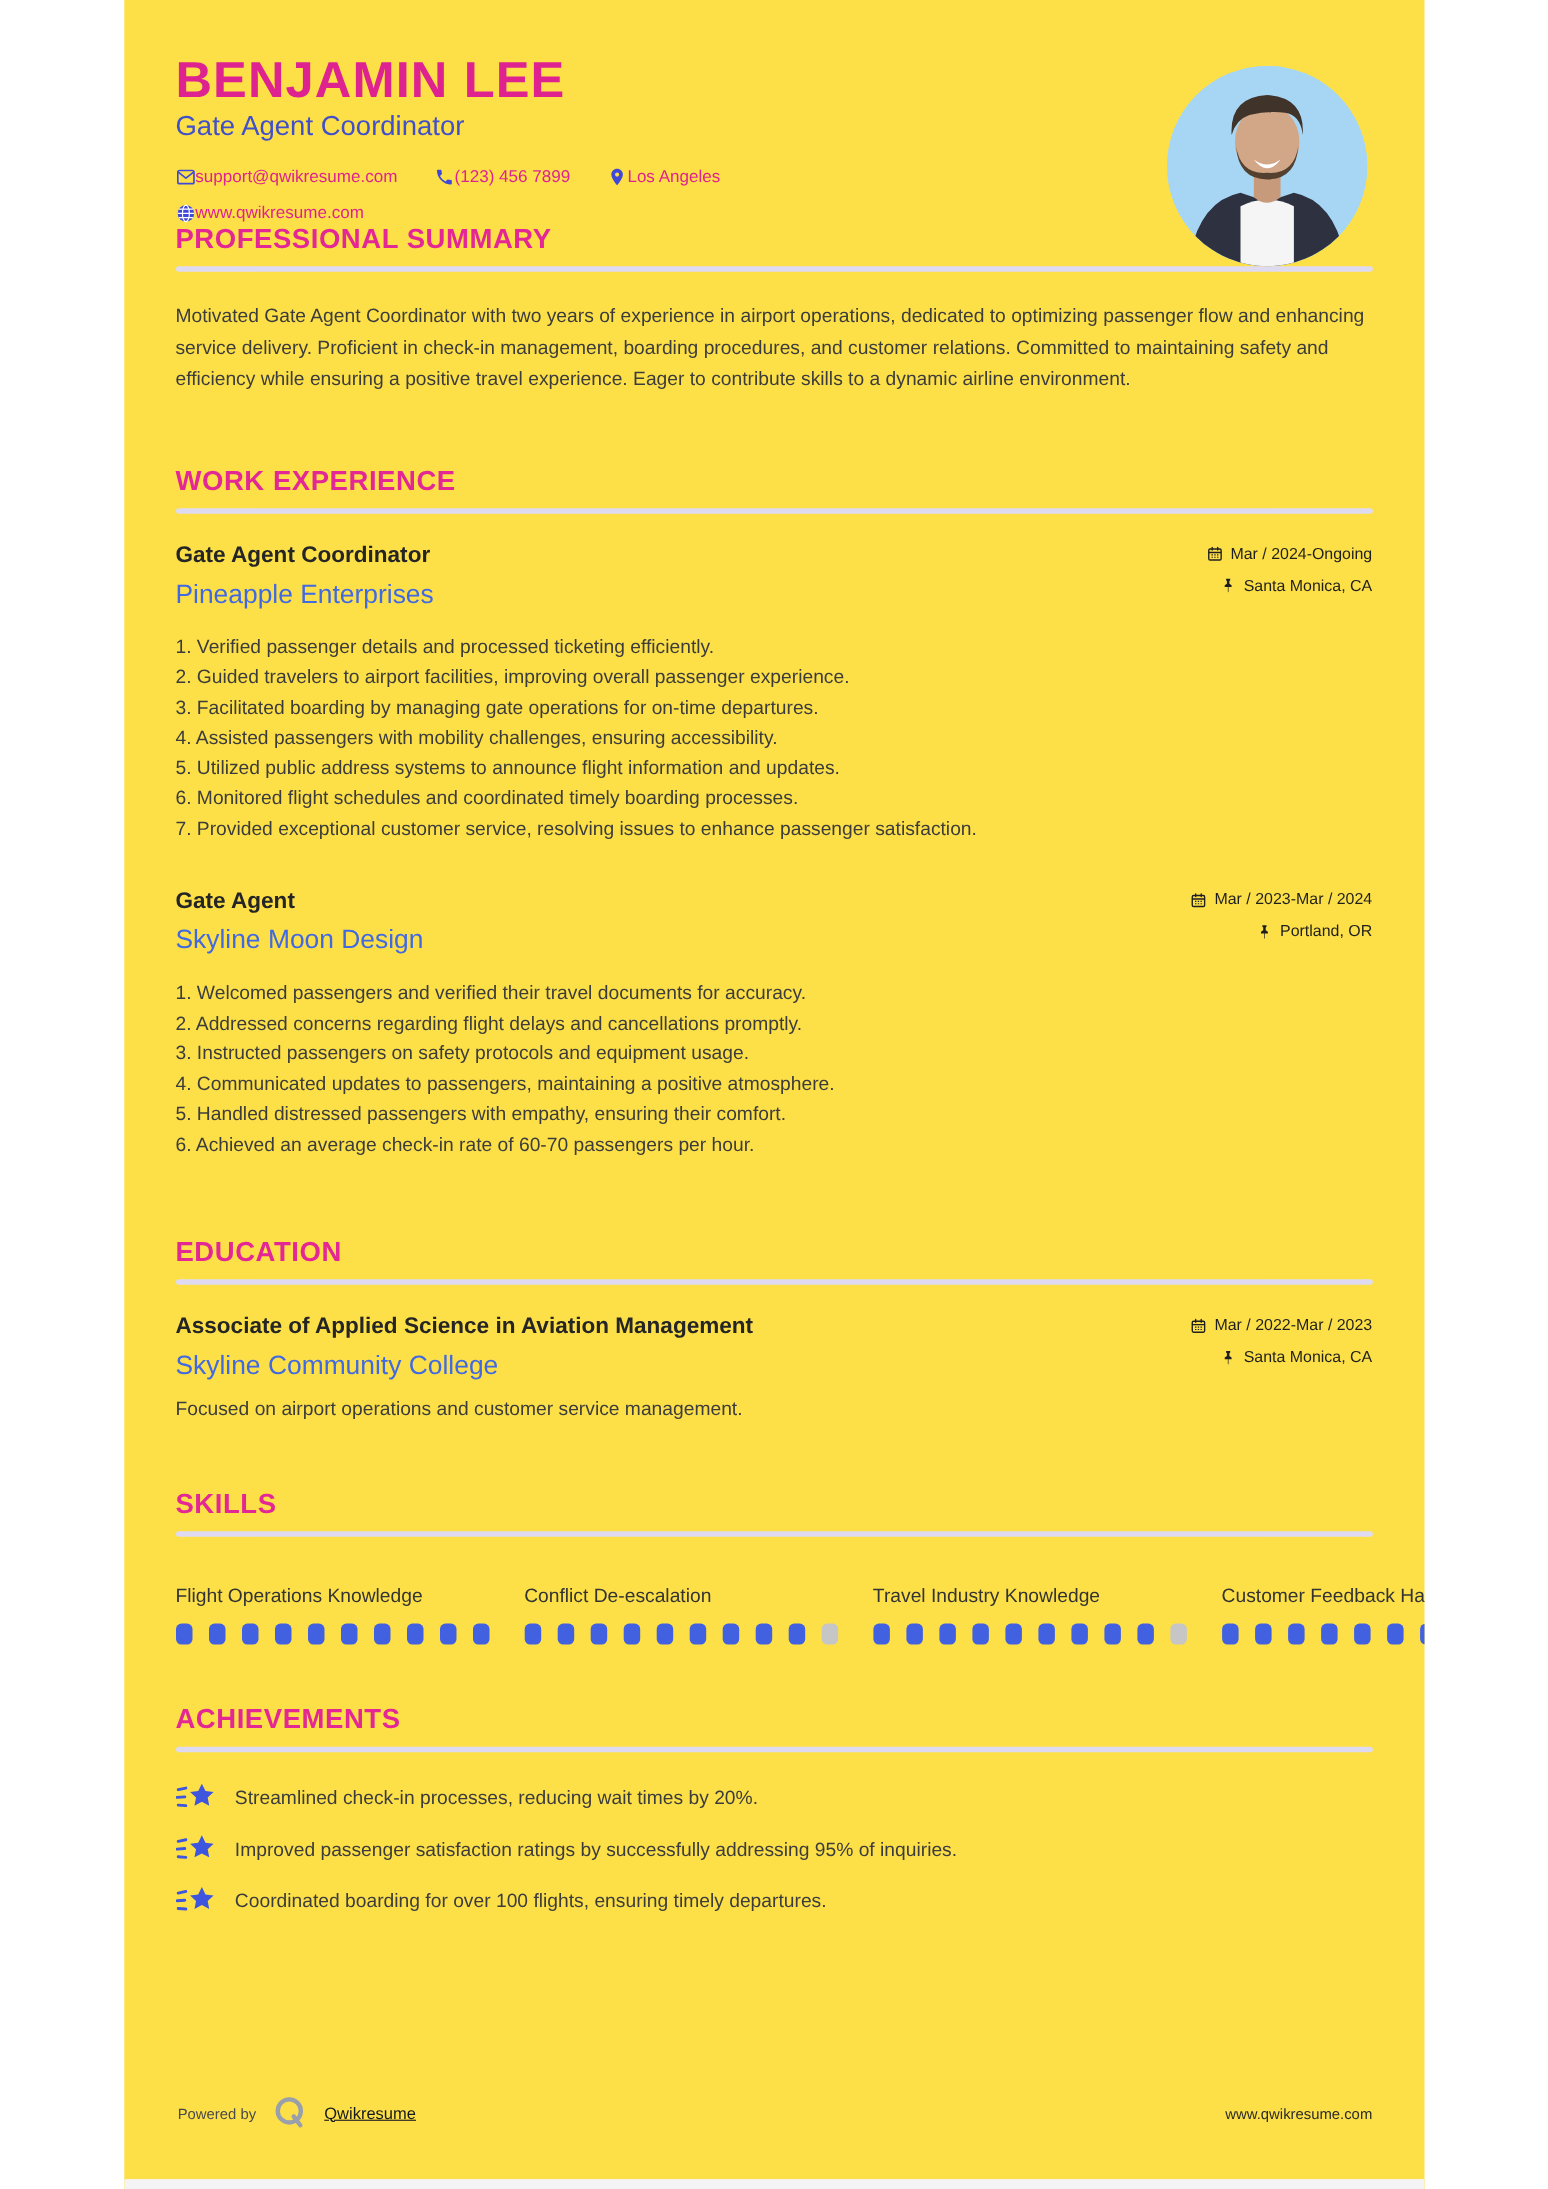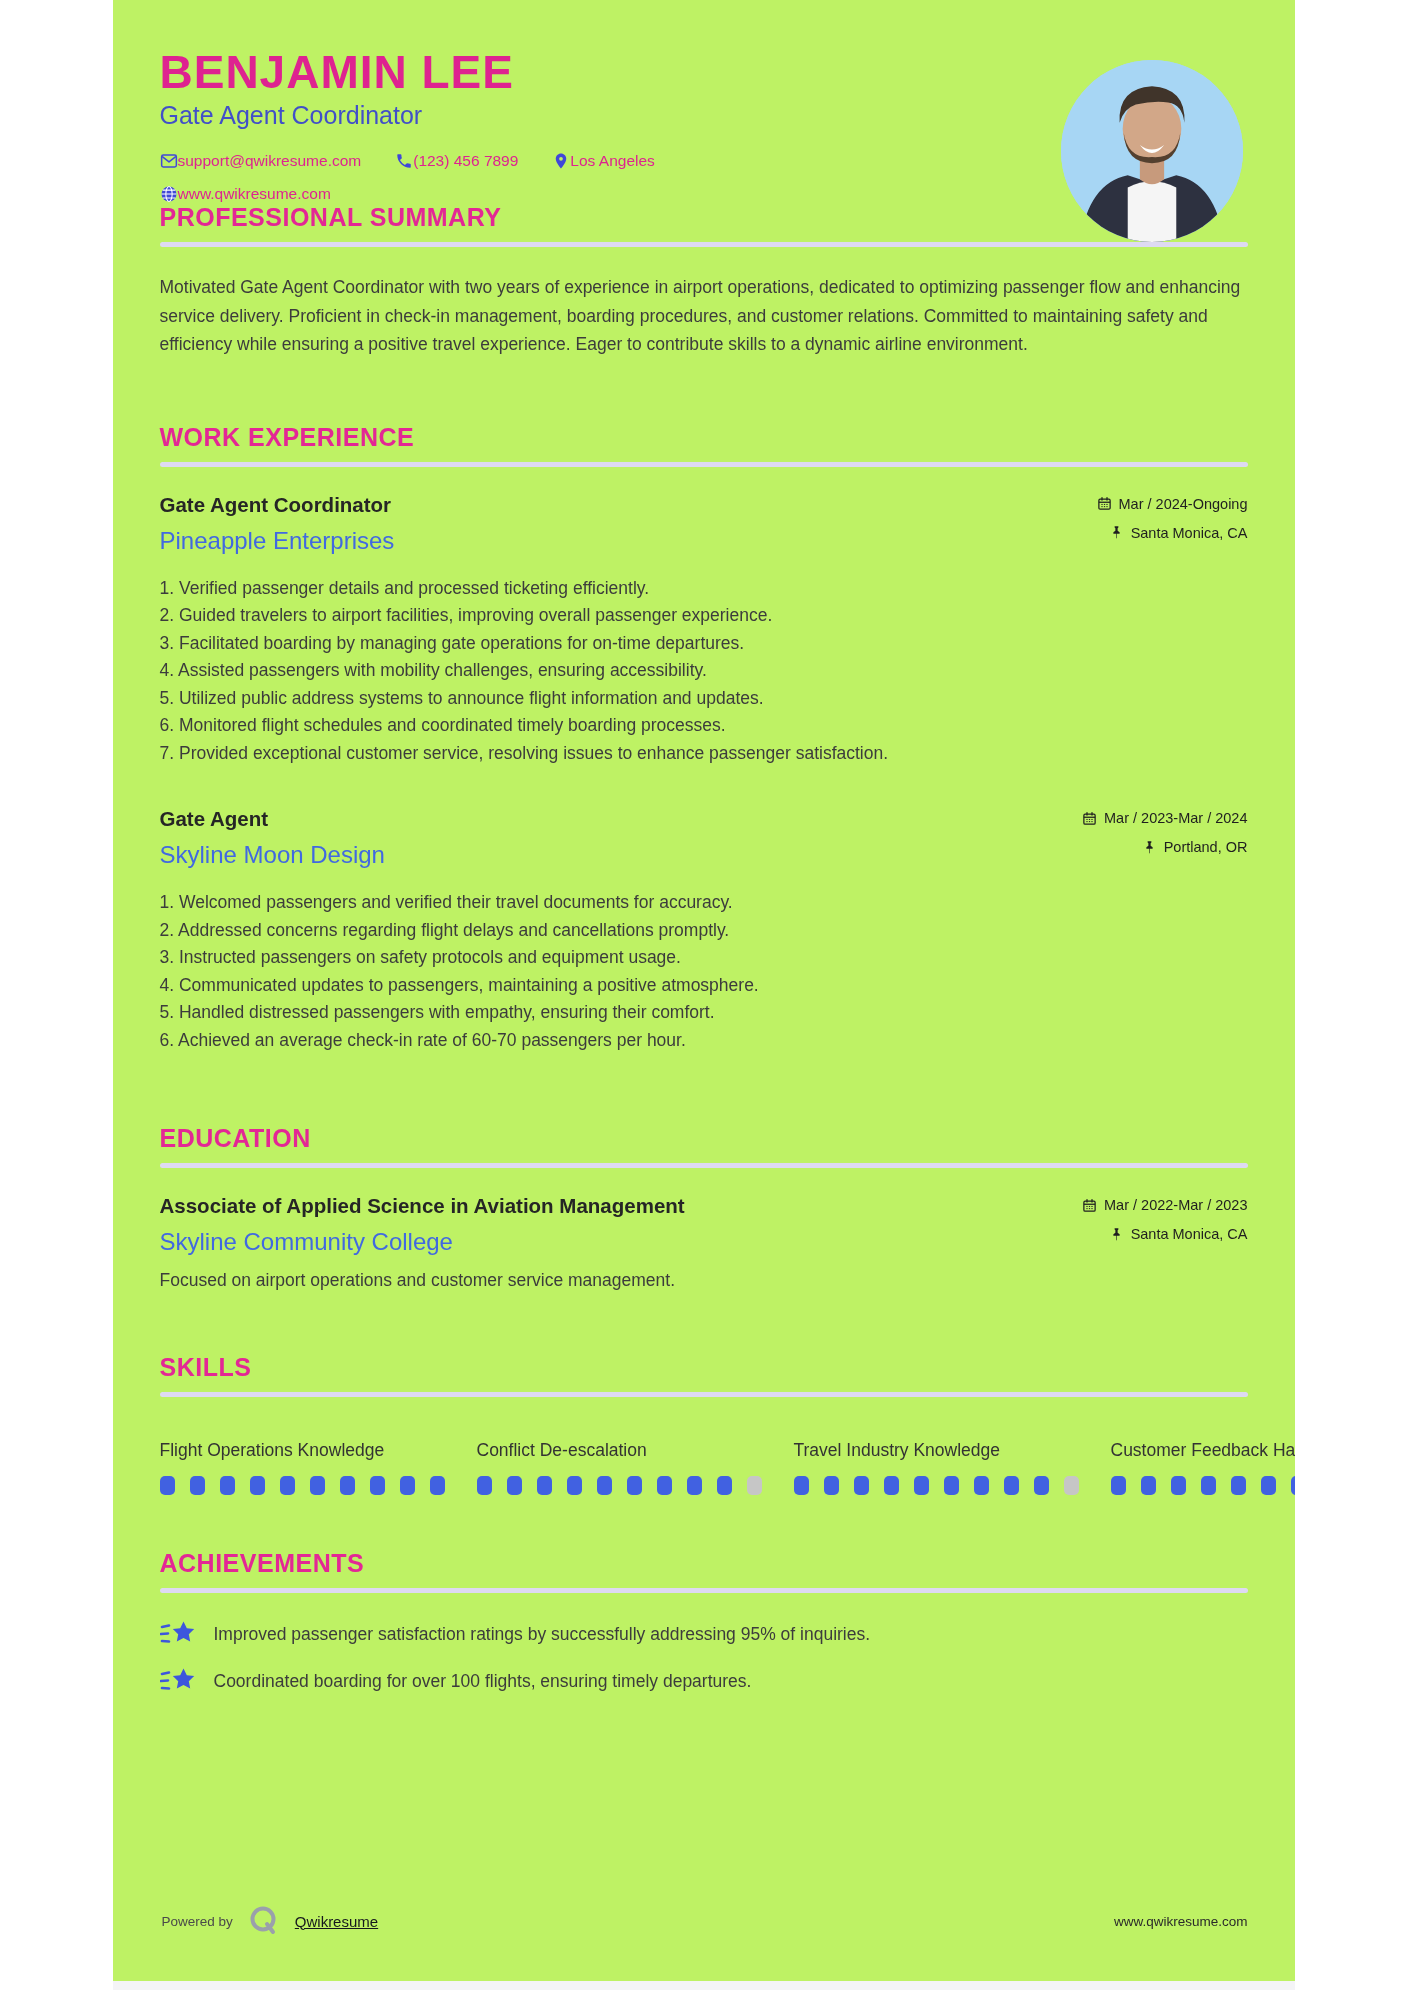--- a/index.html
+++ b/index.html
@@ -1,18 +1,18 @@
 <!DOCTYPE html>
 <html><head>
 <meta charset="utf-8">
 <style>
   * { margin:0; padding:0; box-sizing:border-box; }
   html,body { background:#ffffff; }
   body { font-family:"Liberation Sans", sans-serif; color:#3c3c3c; }
-  .page { position:relative; width:1182px; height:1990px; margin:0 auto; background:#bef264; padding:48px 47px 0 47px; overflow:hidden; }
+  .page { position:relative; width:1182px; height:1990px; margin:0 auto; background:#fde047; padding:48px 47px 0 47px; overflow:hidden; }
 
   
   .header { position:relative; }
   .name { font-size:46px; font-weight:800; letter-spacing:1px; color:#de2390; line-height:1.05; }
   .person-title { font-size:25px; font-weight:500; color:#4150c8; margin-top:5px; }
   .contact-block { margin-top:22px; }
   .contact-row { display:flex; align-items:center; gap:34px; margin-top:15px; }
   .contact-item { display:flex; align-items:center; font-size:15.5px; font-weight:500; color:#de2390; }
   .contact-item svg { display:block; }
   .cicon { width:18px; height:18px; color:#4048d8; }
@@ -307,20 +307,31 @@
             <span class="dot" style="background: rgb(65, 97, 225);"></span>
           </div>
     </div>
   </div>
   </section>
 
   <section class="achievements-section">
     <div class="section-heading">ACHIEVEMENTS</div>
     <div class="divider"></div>
     <div>
+    <div class="achievement-row">
+      <svg class="aicon" viewBox="0 0 37 28">
+        <g stroke="#3d56dd" stroke-width="2.6" stroke-linecap="round">
+          <line x1="2" y1="7" x2="9" y2="5.5"></line>
+          <line x1="1" y1="14" x2="8" y2="13.5"></line>
+          <line x1="2" y1="21" x2="9" y2="21.5"></line>
+        </g>
+        <path fill="#3d56dd" d="M23.5 1.5l3.3 6.7 7.4.9-5.4 5.1 1.4 7.3-6.7-3.6-6.7 3.6 1.4-7.3-5.4-5.1 7.4-.9z"></path>
+      </svg>
+      <span class="achievement-text">Streamlined check-in processes, reducing wait times by 20%.</span>
+    </div>
 
     <div class="achievement-row">
       <svg class="aicon" viewBox="0 0 37 28">
         <g stroke="#3d56dd" stroke-width="2.6" stroke-linecap="round">
           <line x1="2" y1="7" x2="9" y2="5.5"></line>
           <line x1="1" y1="14" x2="8" y2="13.5"></line>
           <line x1="2" y1="21" x2="9" y2="21.5"></line>
         </g>
         <path fill="#3d56dd" d="M23.5 1.5l3.3 6.7 7.4.9-5.4 5.1 1.4 7.3-6.7-3.6-6.7 3.6 1.4-7.3-5.4-5.1 7.4-.9z"></path>
       </svg>

